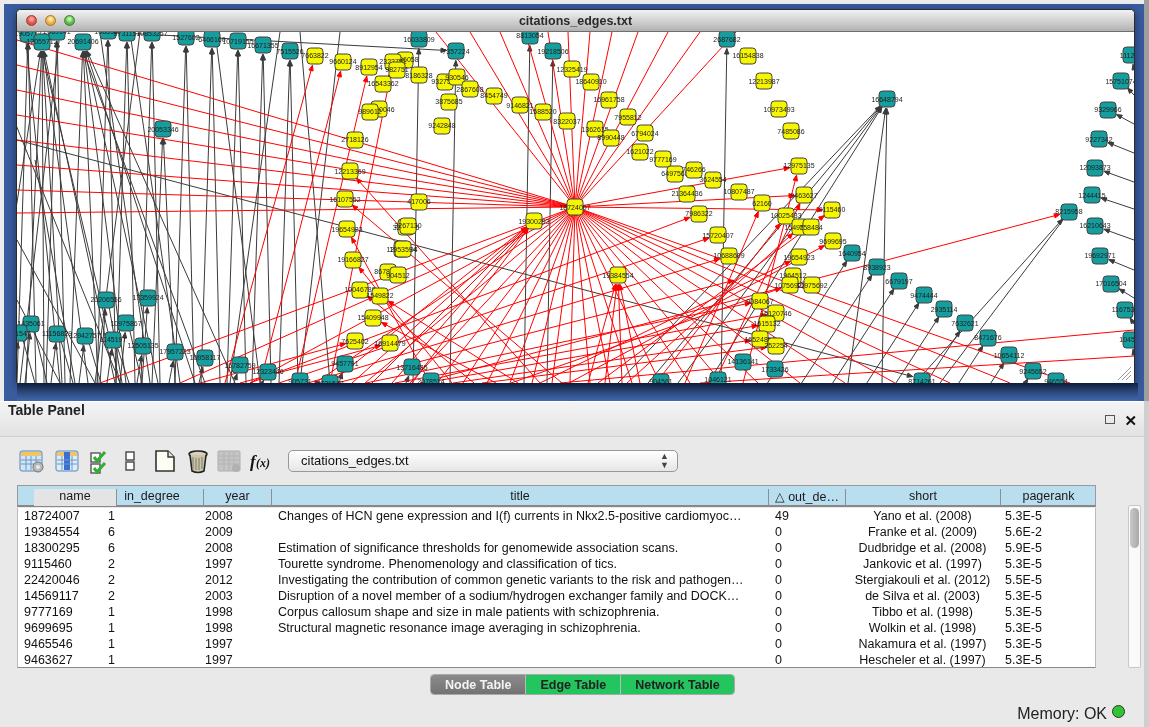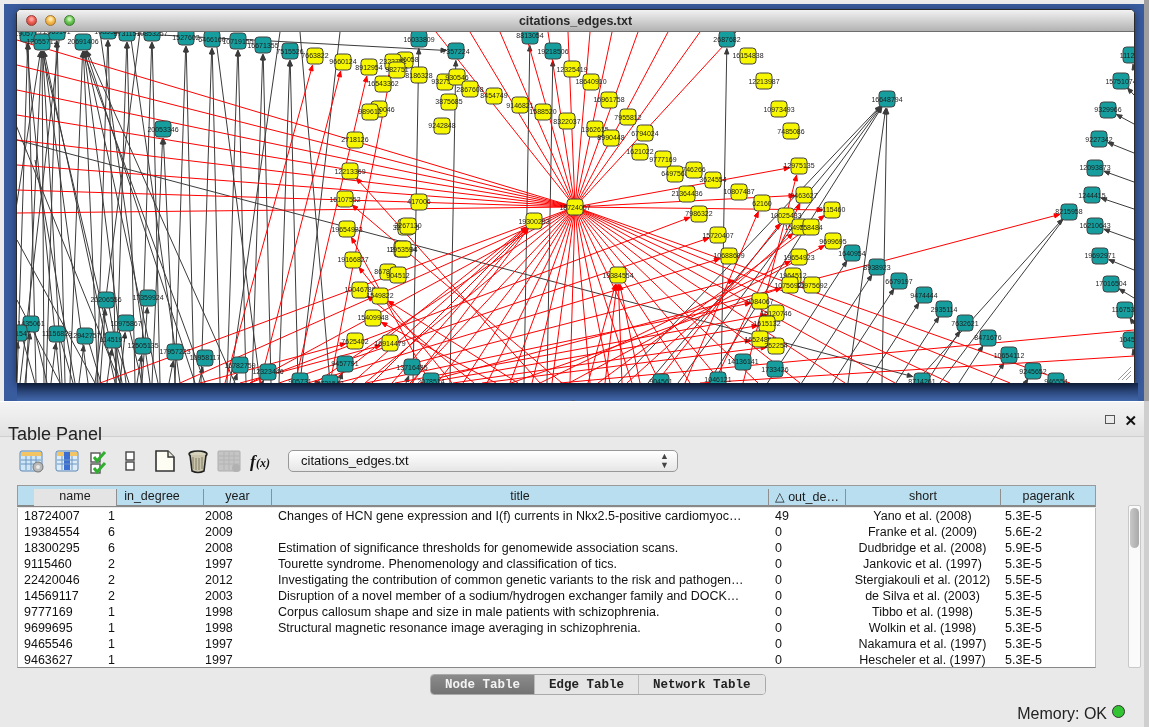--- a/index.html
+++ b/index.html
@@ -15,21 +15,21 @@
   border-bottom:1px solid #6e6e6e; }
 #title { position:absolute; width:100%; text-align:center; top:4px; font-size:12.5px;
   font-weight:bold; color:#2a2a2a; }
 .tl { position:absolute; top:5px; width:11px; height:11px; border-radius:50%; }
 #tl-r { left:9px; background:radial-gradient(circle at 50% 35%, #ffa29d 15%, #ee6156 45%, #c63e34 90%); border:0.5px solid #9a3e36;}
 #tl-y { left:28px; background:radial-gradient(circle at 50% 35%, #ffe9b0 15%, #f6bd4f 45%, #d6952e 90%); border:0.5px solid #a8762c;}
 #tl-g { left:47px; background:radial-gradient(circle at 50% 35%, #c4f0b4 15%, #6cc955 45%, #3f9e2f 90%); border:0.5px solid #3f7e33;}
 #panel { position:absolute; left:0; top:401px; width:1149px; height:326px; background:#e9e9e9; }
 #panel-hd { position:absolute; left:0; top:0; width:100%; height:36px;
   background:linear-gradient(#f4f4f4,#e2e2e2); border-top:1px solid #fff; border-bottom:1px solid #d0d0d0;}
-#panel-hd span { position:absolute; left:8px; top:22px; font-size:18px; color:#222; }
+#panel-hd span { position:absolute; left:8px; top:0; font-size:14px; color:#222;font-weight:bold; }
 #px { position:absolute; right:12px; top:10px; font-size:15px; font-weight:bold; color:#111; }
 #pfloat { position:absolute; right:34px; top:13px; width:10px; height:9px; border:1.5px solid #555; }
 #dropdown { position:absolute; left:288px; top:450px; width:390px; height:22px;
   border:1px solid #989898; border-radius:5px; background:linear-gradient(#fff,#e6e6e6);
   font-size:13px; color:#111; line-height:20px; padding-left:12px; }
 #dd-arrows { position:absolute; right:8px; top:1px; font-size:9px; color:#444; line-height:9px; }
 #thead { position:absolute; left:17px; top:485px; width:1079px; height:22px;
   background:#b9def0; border:1px solid #9a9a9a; border-bottom:2px solid #888; }
 .hc { position:absolute; top:3px; font-size:12.5px; color:#1a1a1a; text-align:center; border-right:1px solid #8f8f8f; height:17px; }
 #tbody { position:absolute; left:17px; top:508px; width:1079px; height:160px; background:#fff;
@@ -40,22 +40,22 @@
 .c-ind  { left:91px; width:100px; }
 .c-year { left:188px; width:65px; }
 .c-title{ left:261px; width:494px; }
 .c-out  { left:758px; width:70px; }
 .c-short{ left:828px; width:155px; text-align:center; }
 .c-pr   { left:988px; width:90px; }
 #vscroll { position:absolute; left:1128px; top:505px; width:13px; height:163px;
   background:#fafafa; border:1px solid #c8c8c8; border-radius:2px; }
 #vthumb { position:absolute; left:1px; top:2px; width:9px; height:40px; background:linear-gradient(90deg,#c8c8c8,#a9a9a9); border-radius:5px; }
 #tabs { position:absolute; left:430px; top:674px; height:21px; display:flex;
-  border:1px solid #a9a9a9; border-radius:4px; overflow:hidden; background:#fff;font-family:Liberation Mono, monospace; }
-.tab { font-size:12.5px; font-weight:bold; color:#222; padding:3px 14px 0 14px; background:#e5e5e5; border-right:1px solid #bbb; }
+  border:1px solid #a9a9a9; border-radius:4px; overflow:hidden; background:#fff; }
+.tab { font-size:12.5px; font-weight:bold; color:#222; padding:3px 14px 0 14px; background:#22c55e; border-right:1px solid #bbb; }
 .tab.sel { background:linear-gradient(#8b8b8b,#737373); color:#f4f4f4; }
 #status { position:absolute; right:24px; top:705px; font-size:16px; color:#222; }
 #memdot { position:absolute; right:24px; top:705px; width:13px; height:13px; border-radius:50%;
   background:#33c433; border:1.5px solid #333; }
 #rightstrip { position:absolute; right:0; top:0; width:5px; height:401px; background:#9e9e9e; }
 #rightstrip2 { position:absolute; right:0; top:401px; width:5px; height:326px; background:#cfcfcf; }
 </style></head>
 <body>
 <div id="desktop">
   <div id="bottomband"></div>

